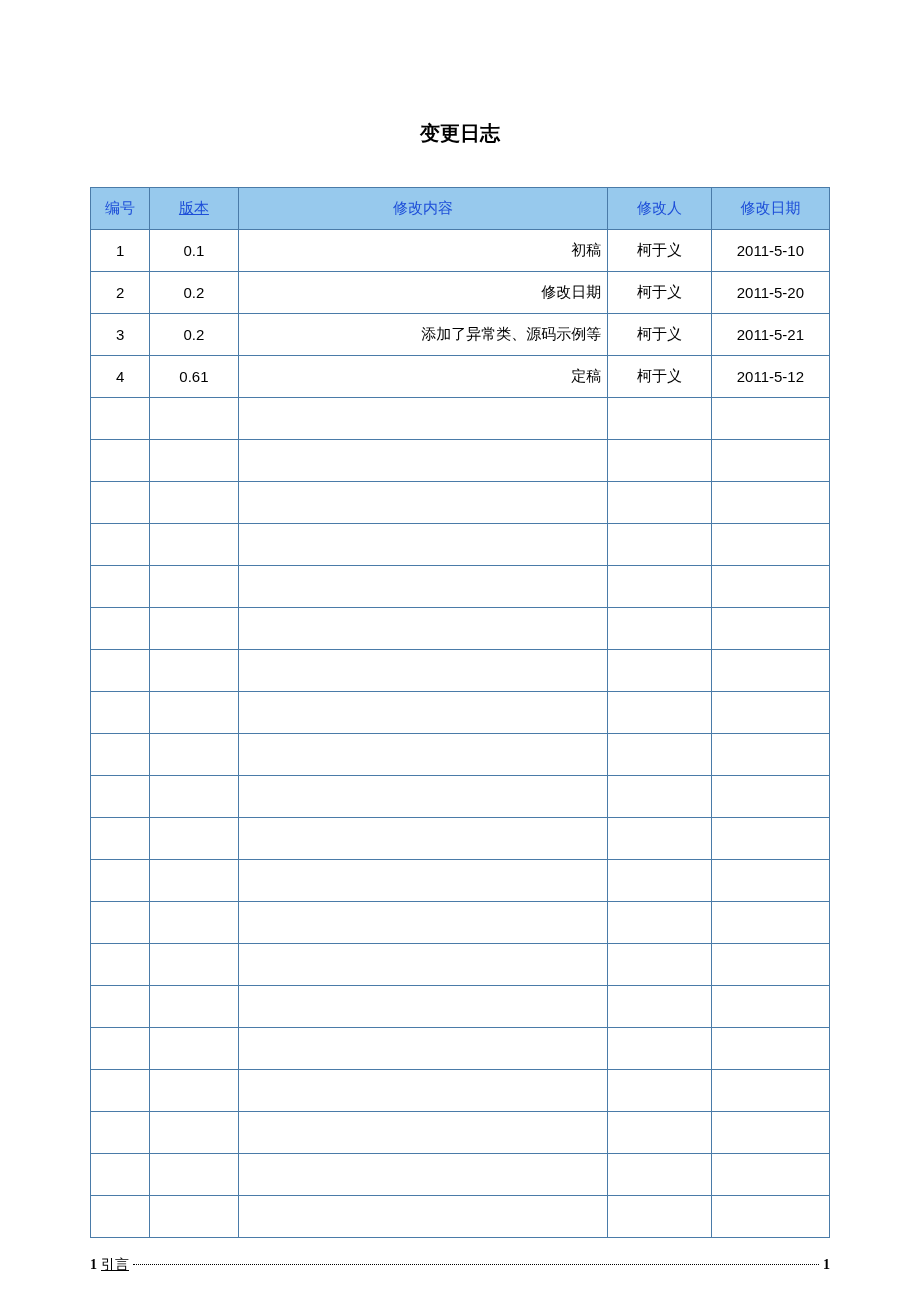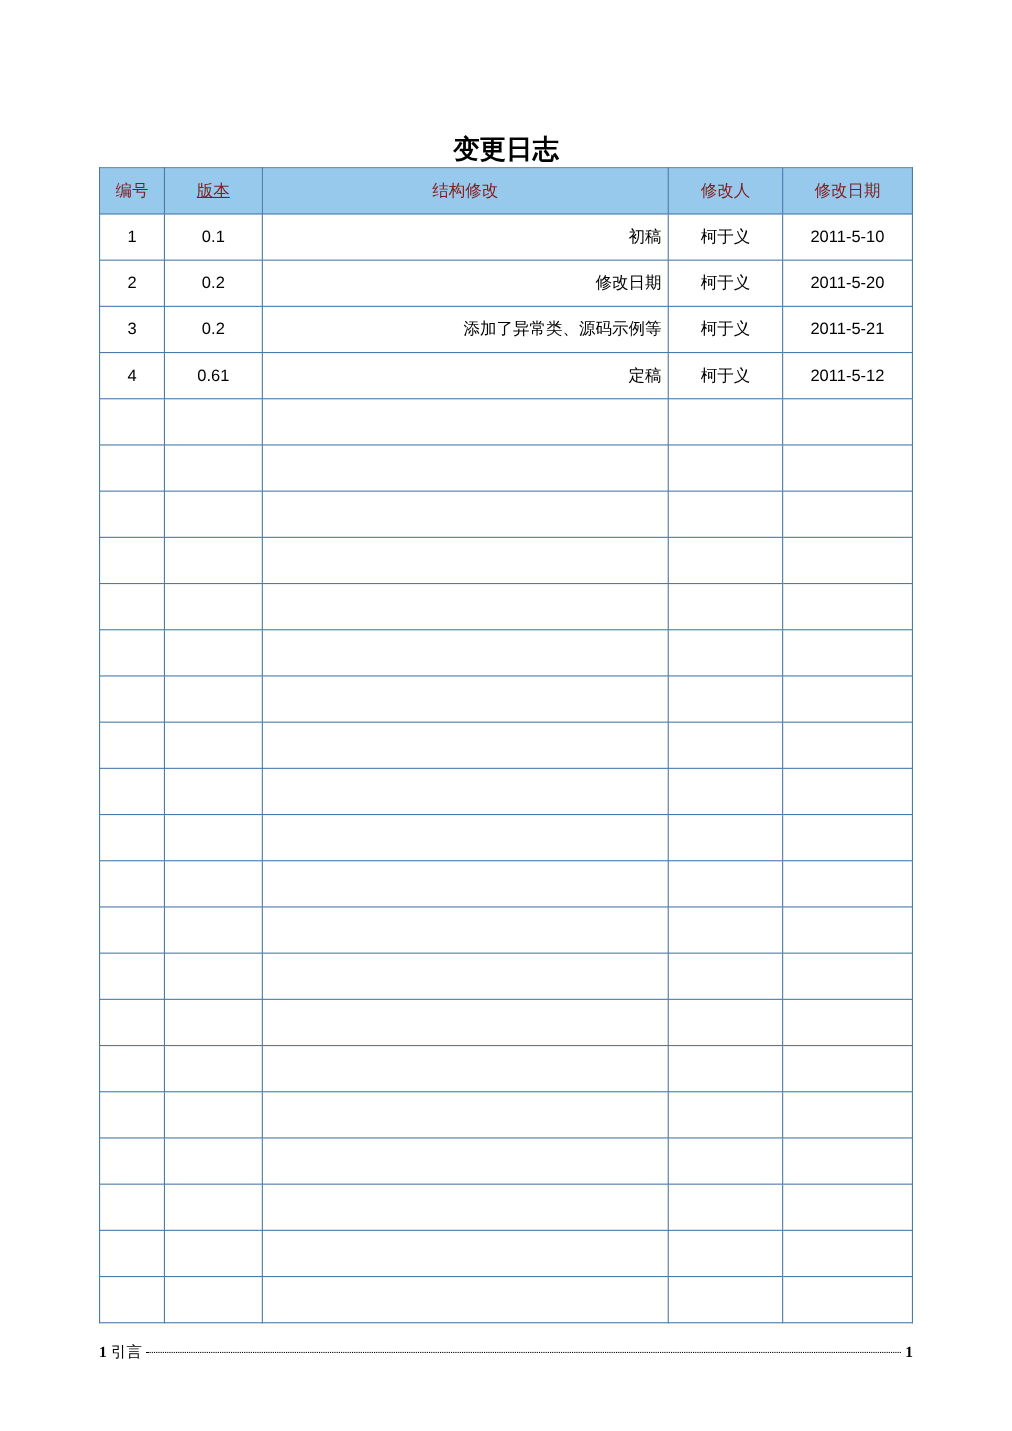--- a/index.html
+++ b/index.html
@@ -7,42 +7,43 @@
       padding: 0;
       background: #fff;
       font-family: "SimSun", "宋体", Arial, sans-serif;
       width: 920px;
     }
     .page {
       padding: 120px 90px 40px 90px;
     }
     .title {
       text-align: center;
-      font-size: 24px;
+      font-size: 20px;
       font-weight: bold;
+      margin-bottom: 40px;
       color: #000;
       font-family: Liberation Mono, monospace;
     }
     table {
       width: 100%;
       border-collapse: collapse;
       border: 1.5px solid #4a7ba8;
     }
     th, td {
       border: 1px solid #4a7ba8;
       height: 42px;
       font-size: 15px;
       padding: 0 6px;
       box-sizing: border-box;
     }
     th {
       background: #97c9ed;
       font-weight: normal;
       text-align: center;
-      color: #7f1d1d;
+      color: #1d4ed8;
       font-family: "SimSun", "宋体", sans-serif;
     }
     td {
       background: #fff;
     }
     td.center {
       text-align: center;
     }
     td.left {
       text-align: right;
@@ -58,20 +59,21 @@
       display: flex;
       align-items: baseline;
       width: 100%;
     }
     .toc-num {
       font-weight: bold;
       font-family: "Times New Roman", serif;
     }
     .toc-label {
       margin-left: 4px;
+      text-decoration: underline;
     }
     .toc-dots {
       flex: 1;
       border-bottom: 1.5px dotted #000;
       margin: 0 4px;
       position: relative;
       top: -4px;
     }
     .toc-page {
       font-weight: bold;
@@ -83,21 +85,21 @@
 
 <div class="page">
 
   <div class="title">变更日志</div>
 
   <table>
     <thead>
       <tr>
         <th class="col-id">编号</th>
         <th class="col-ver">版本</th>
-        <th class="col-content">结构修改</th>
+        <th class="col-content">修改内容</th>
         <th class="col-author">修改人</th>
         <th class="col-date">修改日期</th>
       </tr>
     </thead>
     <tbody id="tbody">
     <tr>
           <td class="center">1</td>
           <td class="center">0.1</td>
           <td class="left">初稿</td>
           <td class="center">柯于义</td>

